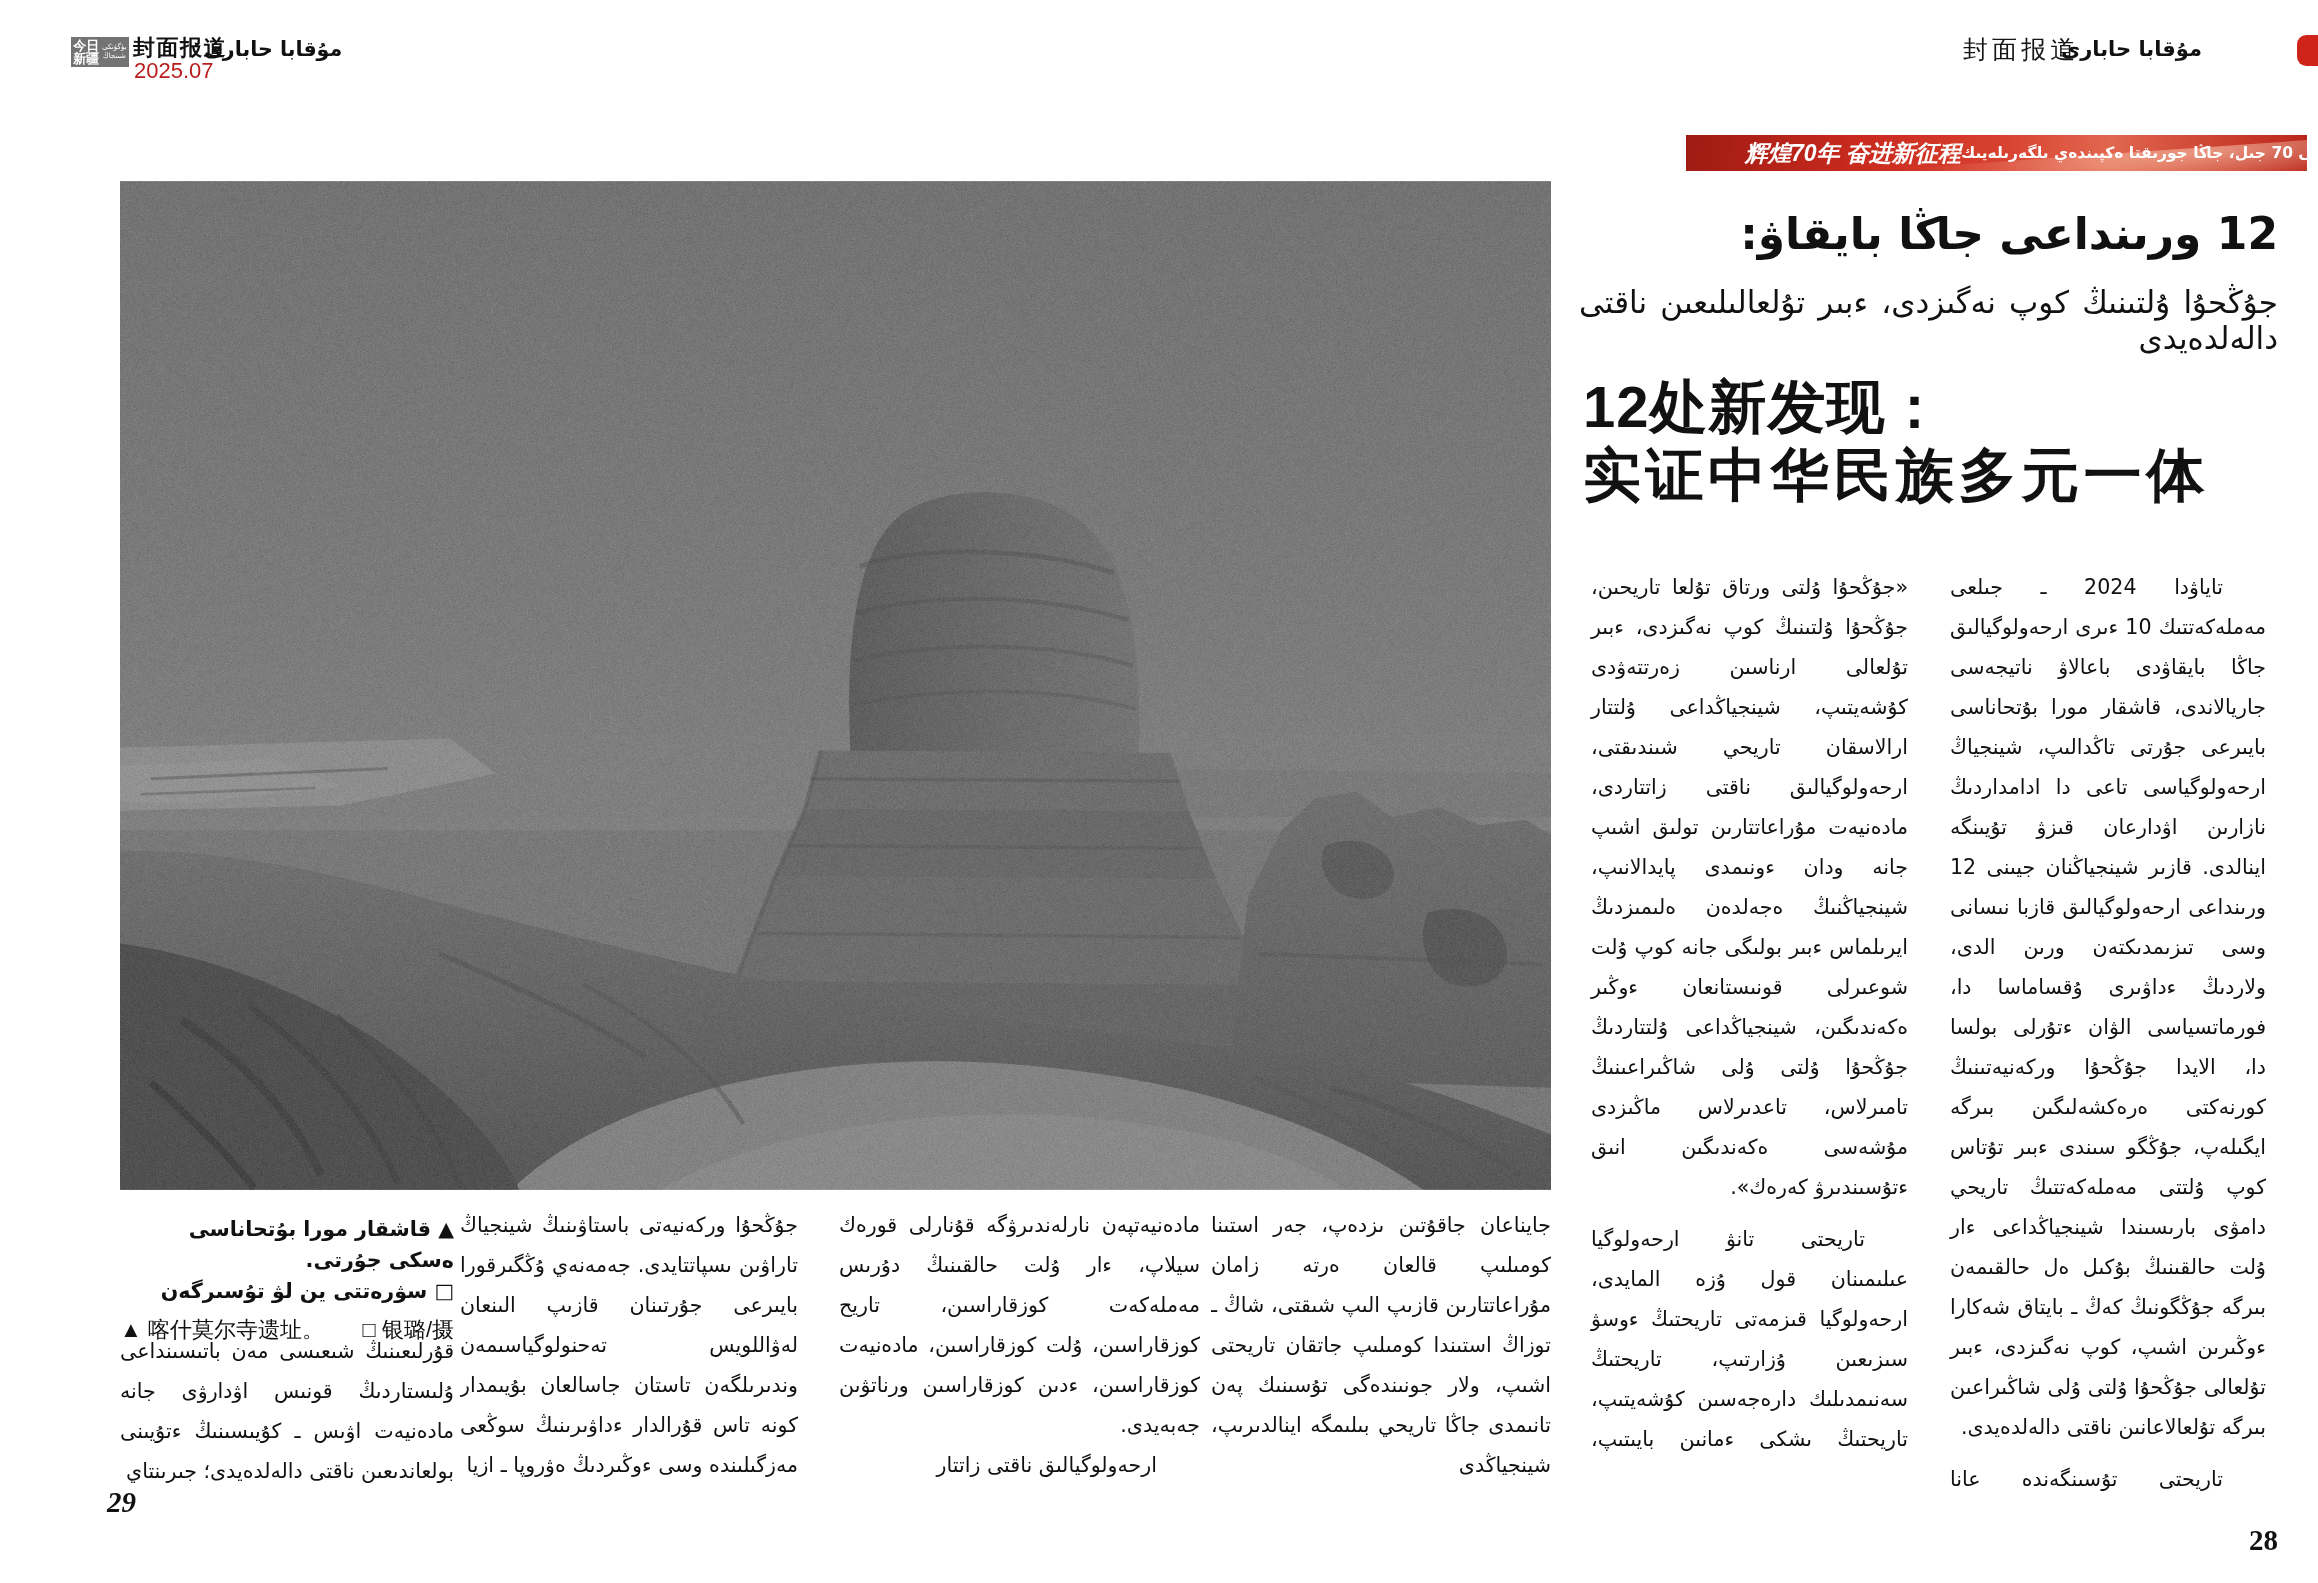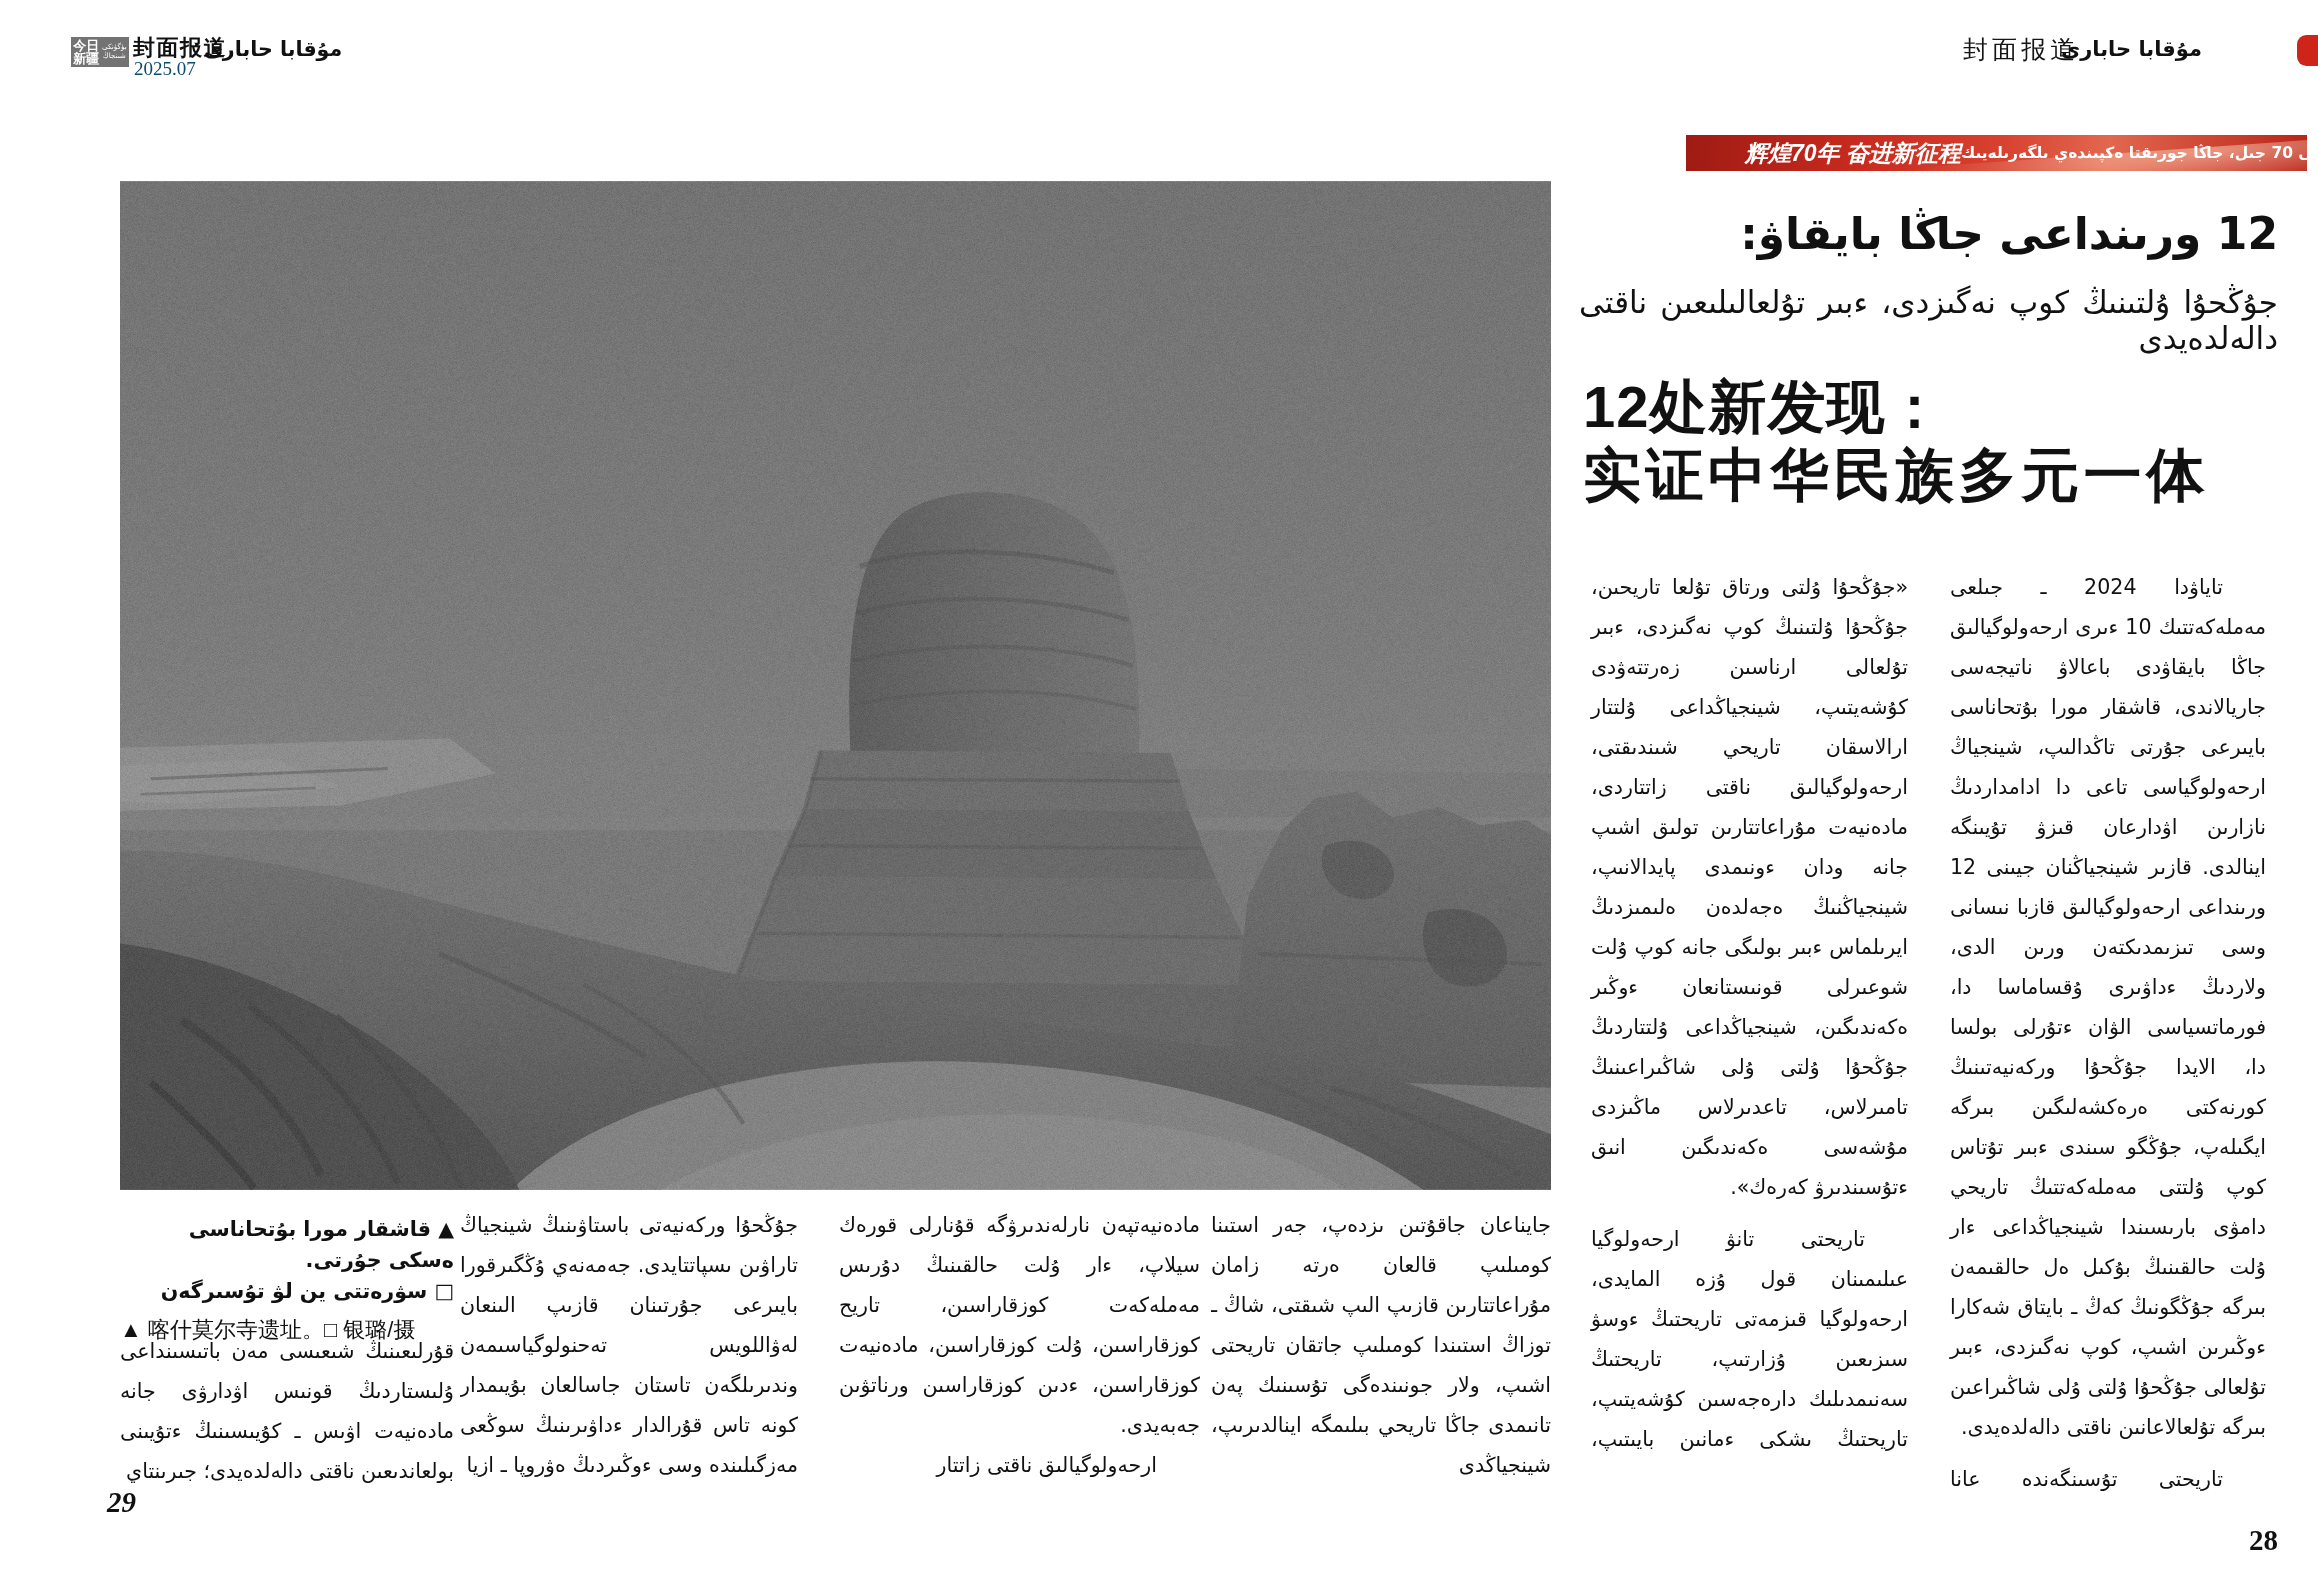--- a/index.html
+++ b/index.html
@@ -9,21 +9,21 @@
   .ar{direction:rtl;unicode-bidi:plaintext;font-family:"DejaVu Sans",sans-serif;}
   .cn{font-family:"Liberation Sans",sans-serif;}
   .serifcn{font-family:"Liberation Serif",serif;}
 
   
   .logo-box{left:71px;top:37px;width:58px;height:30px;background:#737373;display:flex;
             align-items:center;justify-content:center;gap:2.6px;}
   .logo-cn{color:#fff;font-weight:bold;font-size:13px;line-height:13.4px;text-align:center;font-family:"Liberation Serif",serif;}
   .logo-ug{color:#fff;font-size:7.2px;line-height:8.8px;text-align:center;}
   .sec-cn-l{left:133px;top:33px;font-size:22px;font-weight:bold;letter-spacing:1.5px;}
-  .date-l{left:134px;top:58px;font-size:19px;color:#0c4a6e;font-family:Liberation Serif, serif;}
+  .date-l{left:134px;top:58px;font-size:22px;color:#b91c1c;font-family:Liberation Sans, sans-serif;}
   .sec-ug-l{left:204px;top:37px;font-size:20.6px;font-weight:bold;}
 
   
   .sec-cn-r{left:1963px;top:33px;font-size:25px;letter-spacing:4.1px;color:#151515;}
   .sec-ug-r{left:2061px;top:37px;font-size:21px;font-weight:bold;}
   .red-tab{left:2297px;top:35px;width:21.6px;height:31px;background:#cf2419;border-radius:9.3px 0 0 9.3px;}
 
   
   .banner{left:1686px;top:135px;width:593px;height:36px;
           background:linear-gradient(96deg,#9e1b13 0%,#c92a1e 28%,#d7402e 50%,#e2674f 68%,#b92418 100%);
@@ -46,21 +46,21 @@
   
   .bodycol{font-size:20.6px;line-height:40px;text-align:justify;overflow:hidden;}
   .bodycol p{margin:12px;text-indent:43px;}
   .bodycol p.noindent{text-indent:0;}
   .col-left{left:1579px;top:555px;width:341px;height:898px;}
   .col-right{left:1938px;top:555px;width:340px;height:946px;}
 
   
   .caption{left:120px;top:1214px;width:334px;}
   .cap-ar{font-size:20.6px;font-weight:bold;line-height:31px;text-align:right;}
-  .cap-cnrow{display:flex;justify-content:flex-start;font-size:22px;margin-top:8.2px;}
+  .cap-cnrow{display:flex;justify-content:space-between;font-size:22px;margin-top:8.2px;}
 
   
   .stripcol{font-size:20.6px;line-height:40px;text-align:justify;overflow:hidden;}
   .stripcol p{margin:0;}
   .stripcol p.indent{text-indent:43px;}
   .strip-d{left:1211px;top:1205px;width:340px;height:299px;}
   .strip-c{left:839px;top:1205px;width:361px;height:299px;}
   .strip-b{left:460px;top:1205px;width:338px;height:299px;}
   .strip-a{left:120px;top:1331px;width:334px;height:170px;}
 

